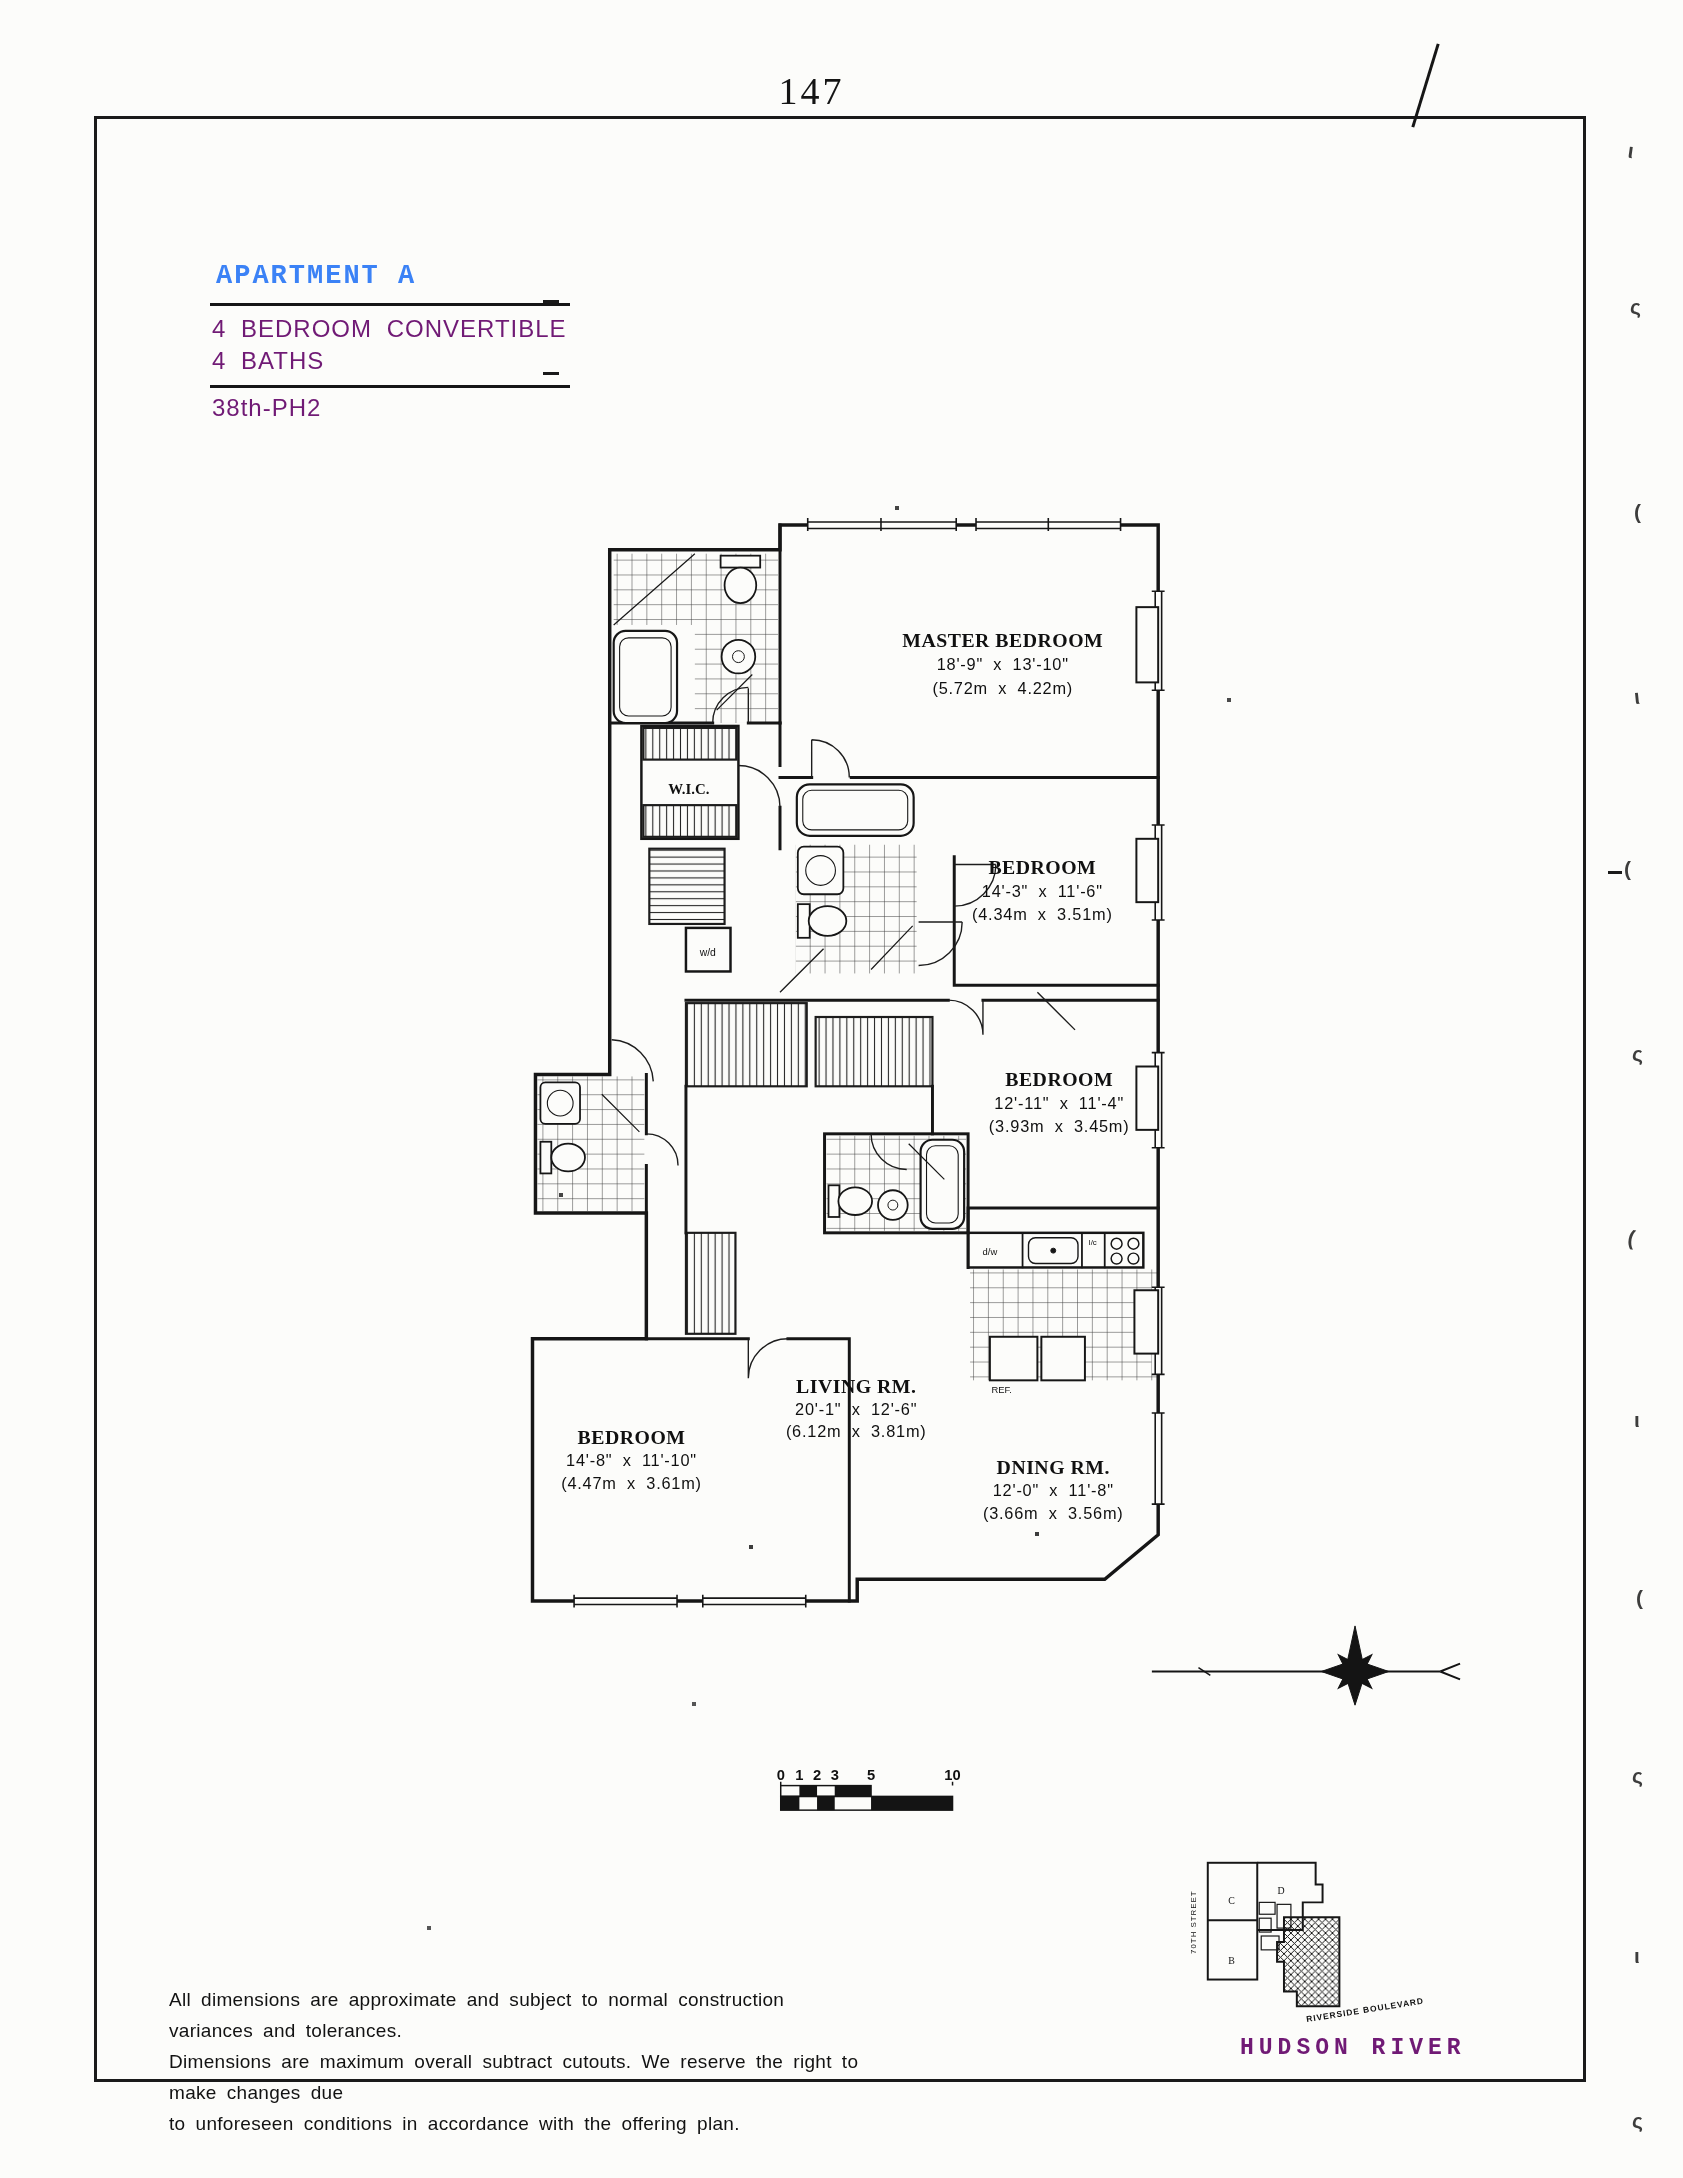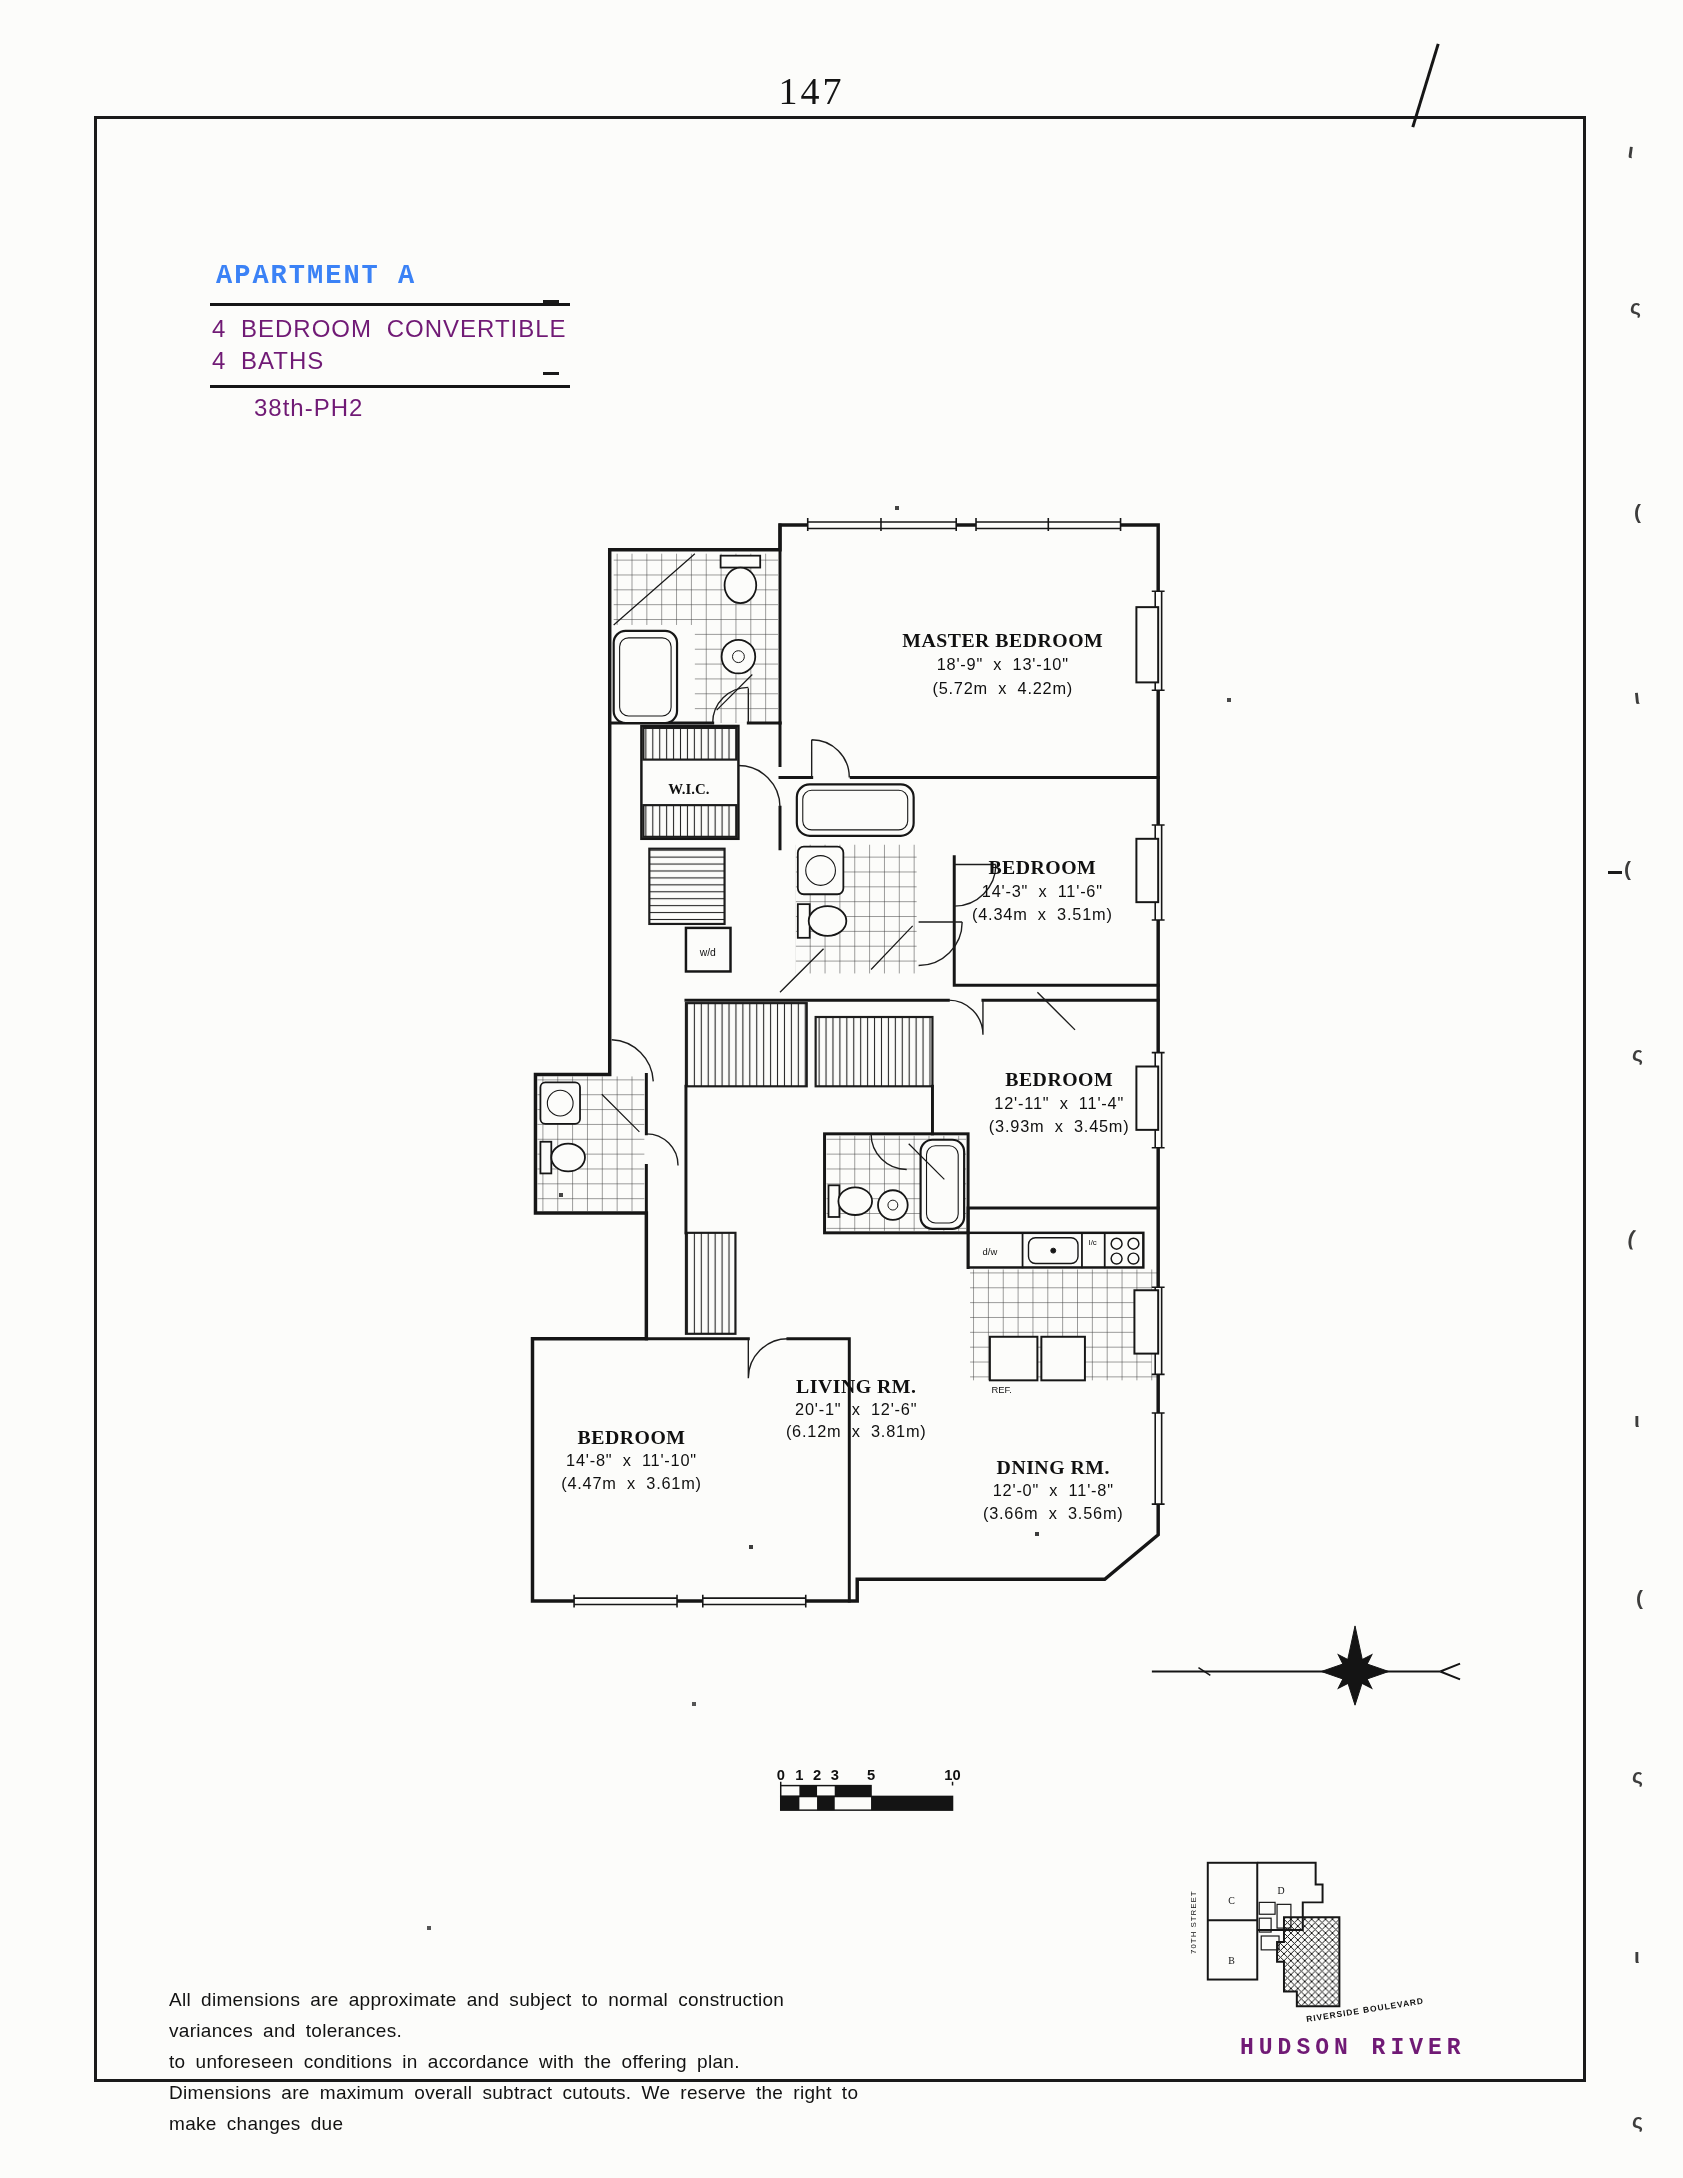--- a/index.html
+++ b/index.html
@@ -28,21 +28,21 @@
 <div class="canvas">
 
   <div class="pageno">147</div>
   <div class="frame"></div>
 
   <div class="apt">APARTMENT A</div>
   <div class="rule" style="left:210px;top:303px;width:360px;"></div>
   <div class="tb-line" style="top:315px;">4 BEDROOM CONVERTIBLE</div>
   <div class="tb-line" style="top:347px;">4 BATHS</div>
   <div class="rule" style="left:210px;top:385px;width:360px;"></div>
-  <div class="tb-line" style="top:394px;margin-left:42px;">38th-PH2</div>
+  <div class="tb-line" style="top:394px;">38th-PH2</div>
 
 
   <svg style="position:absolute;left:483px;top:500px;" width="693" height="1134" viewBox="0 0 700 1145">
     <defs>
       <pattern id="tile" width="15" height="15" patternUnits="userSpaceOnUse">
           <path d="M15 0H0V15" fill="none" stroke="#3a3a3a" stroke-width="1"></path>
         </pattern>
       <pattern id="hatchV" width="7" height="7" patternUnits="userSpaceOnUse">
           <path d="M3.5 0V7" fill="none" stroke="#242424" stroke-width="1.1"></path>
         </pattern>
@@ -285,22 +285,22 @@
       <text x="102" y="52">D</text>
     </g>
     <text x="16" y="80" transform="rotate(-90 16 80)" style="font-family:'Liberation Sans',sans-serif;font-size:8px;letter-spacing:1px;text-anchor:middle;">70TH STREET</text>
     <text x="128" y="181" transform="rotate(-9 128 181)" style="font-family:'Liberation Sans',sans-serif;font-weight:bold;font-size:8.5px;letter-spacing:1px;">RIVERSIDE BOULEVARD</text>
   </svg>
 
   <div class="hudson">HUDSON RIVER</div>
 
   <div class="disc">
     <div>All dimensions are approximate and subject to normal construction variances and tolerances.</div>
+    <div>Dimensions are maximum overall subtract cutouts.  We reserve the right to make changes due</div>
     <div>to unforeseen conditions in accordance with the offering plan.</div>
-    <div>Dimensions are maximum overall subtract cutouts.  We reserve the right to make changes due</div>
   </div>
 
   <div class="slash"></div>
   <div class="dash" style="left:543px;top:300px;"></div>
   <div class="dash" style="left:543px;top:372px;"></div>
   <div class="dash" style="left:1608px;top:871px;width:14px;"></div>
   <div class="art" style="left:1628px;top:139px;transform:rotate(8deg);">ι</div>
   <div class="art" style="left:1630px;top:295px;">ς</div>
   <div class="art" style="left:1634px;top:500px;">(</div>
   <div class="art" style="left:1634px;top:685px;transform:rotate(-6deg);">ι</div>

